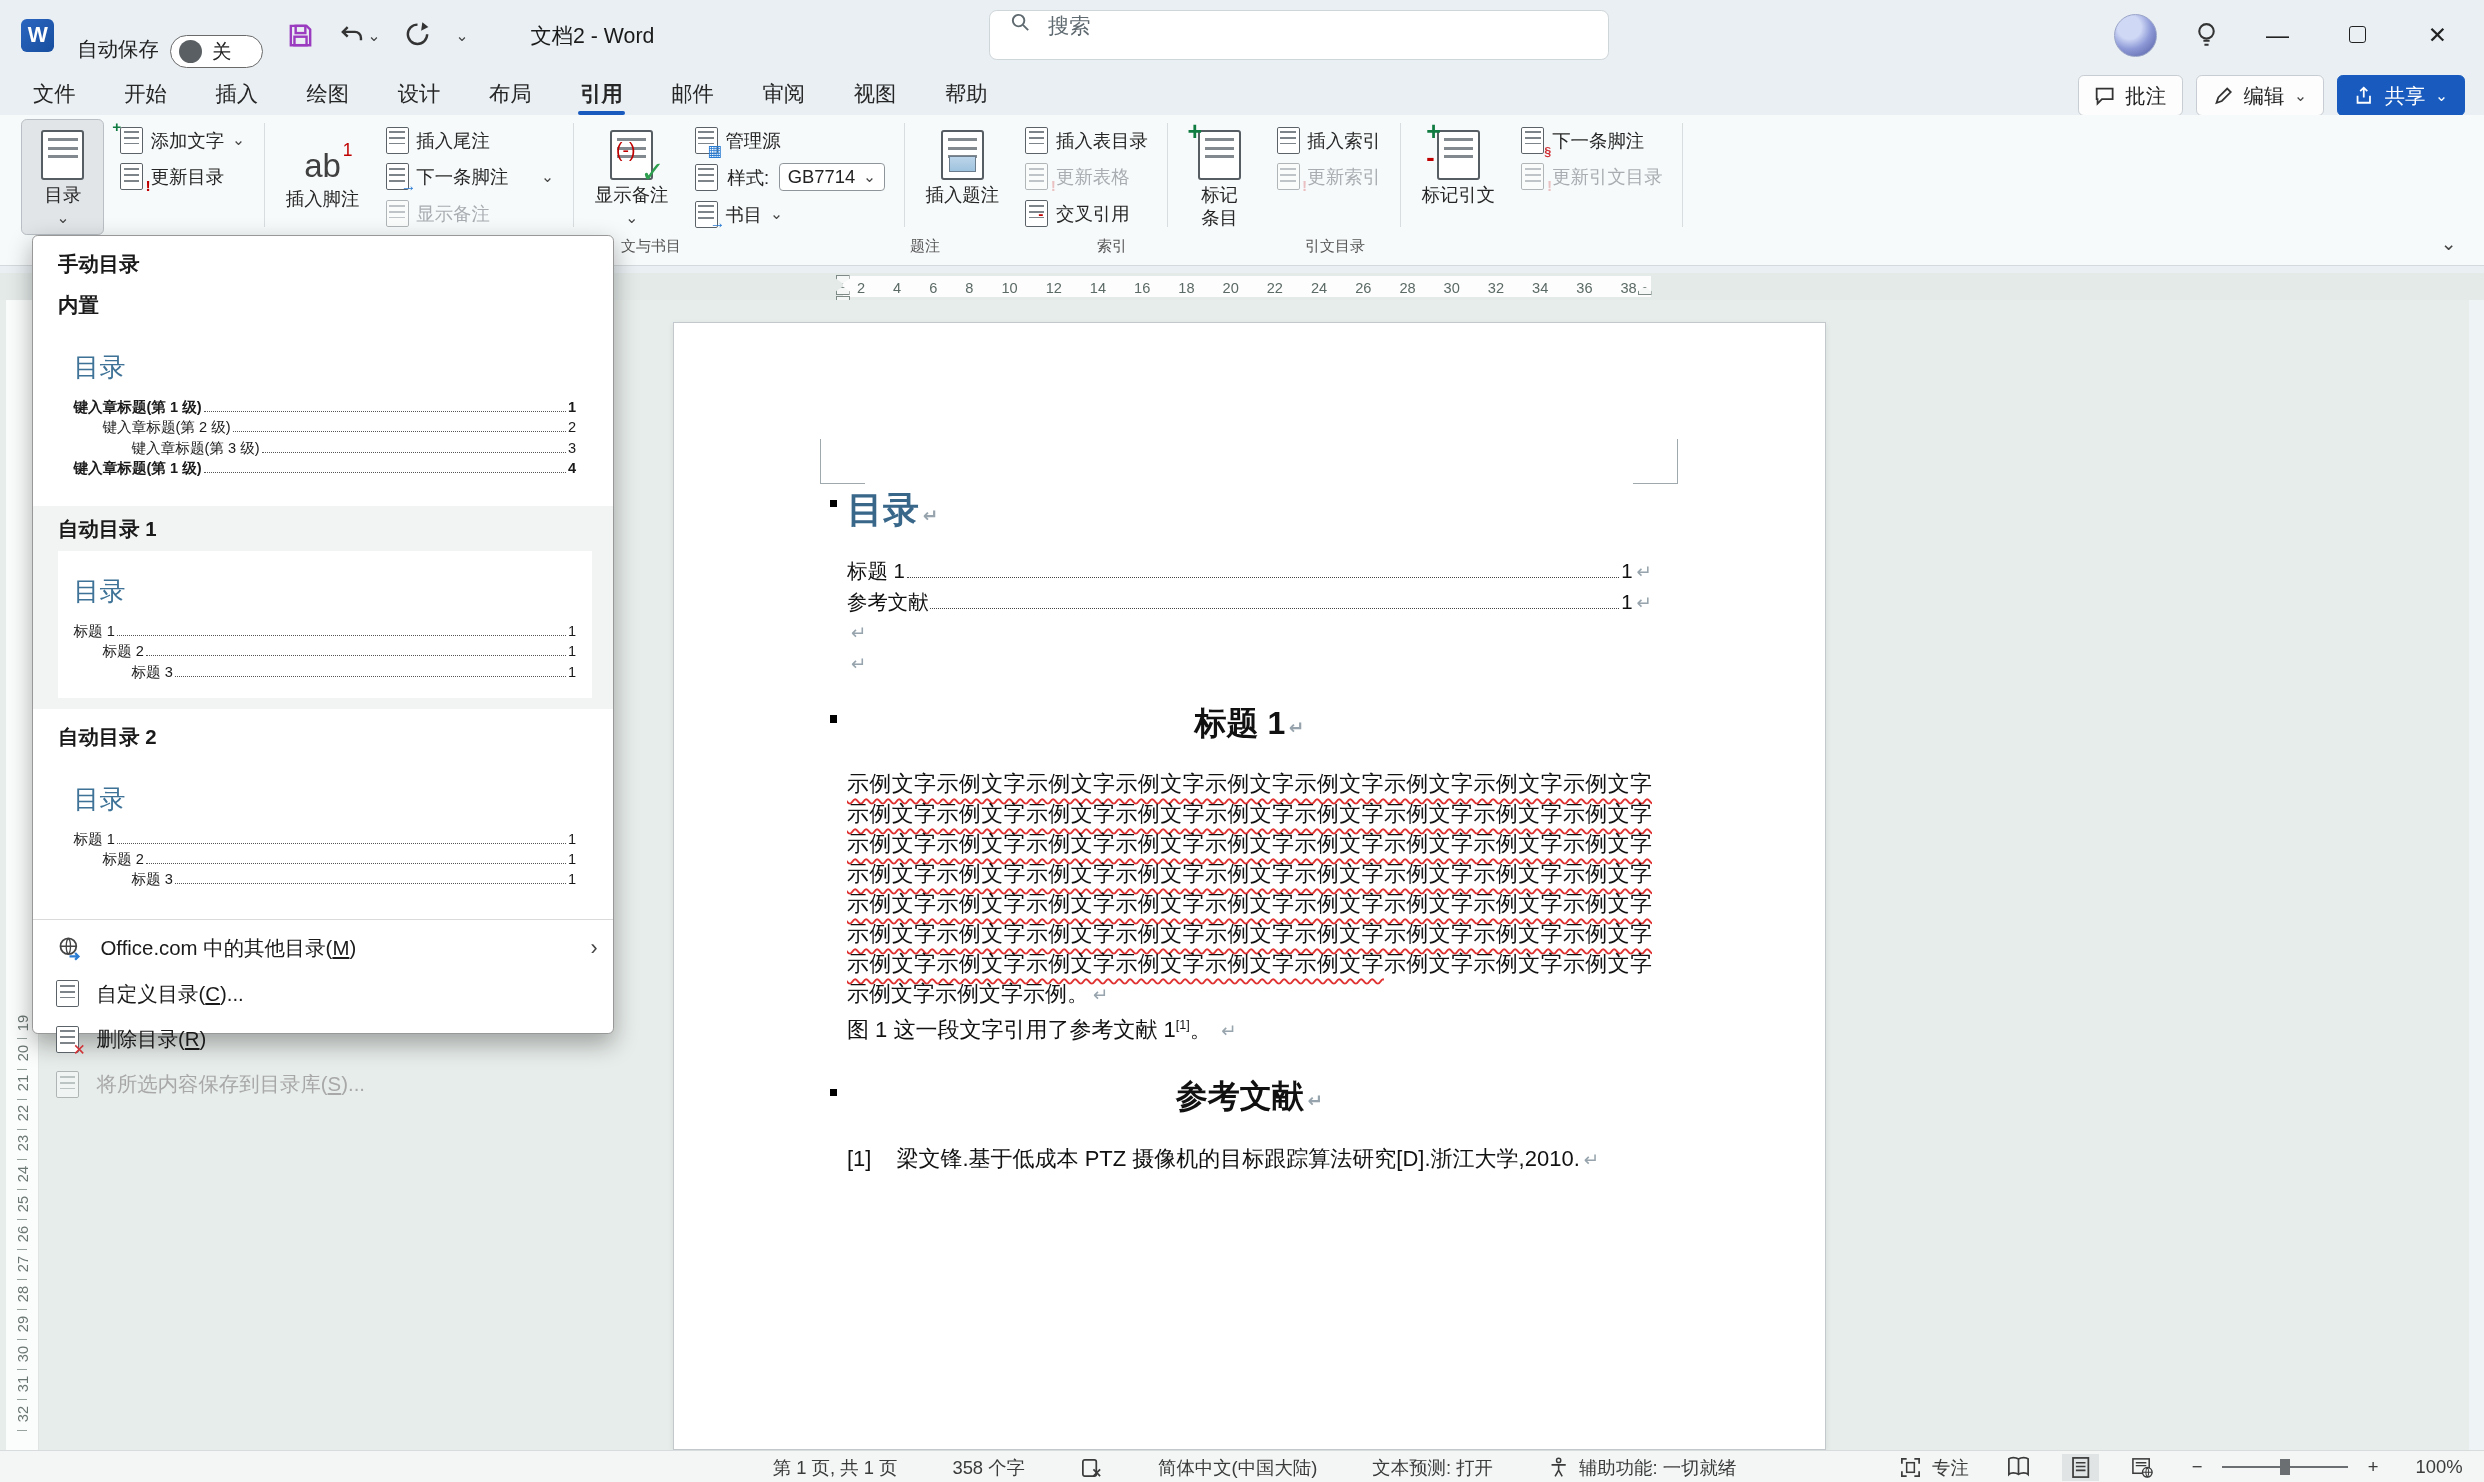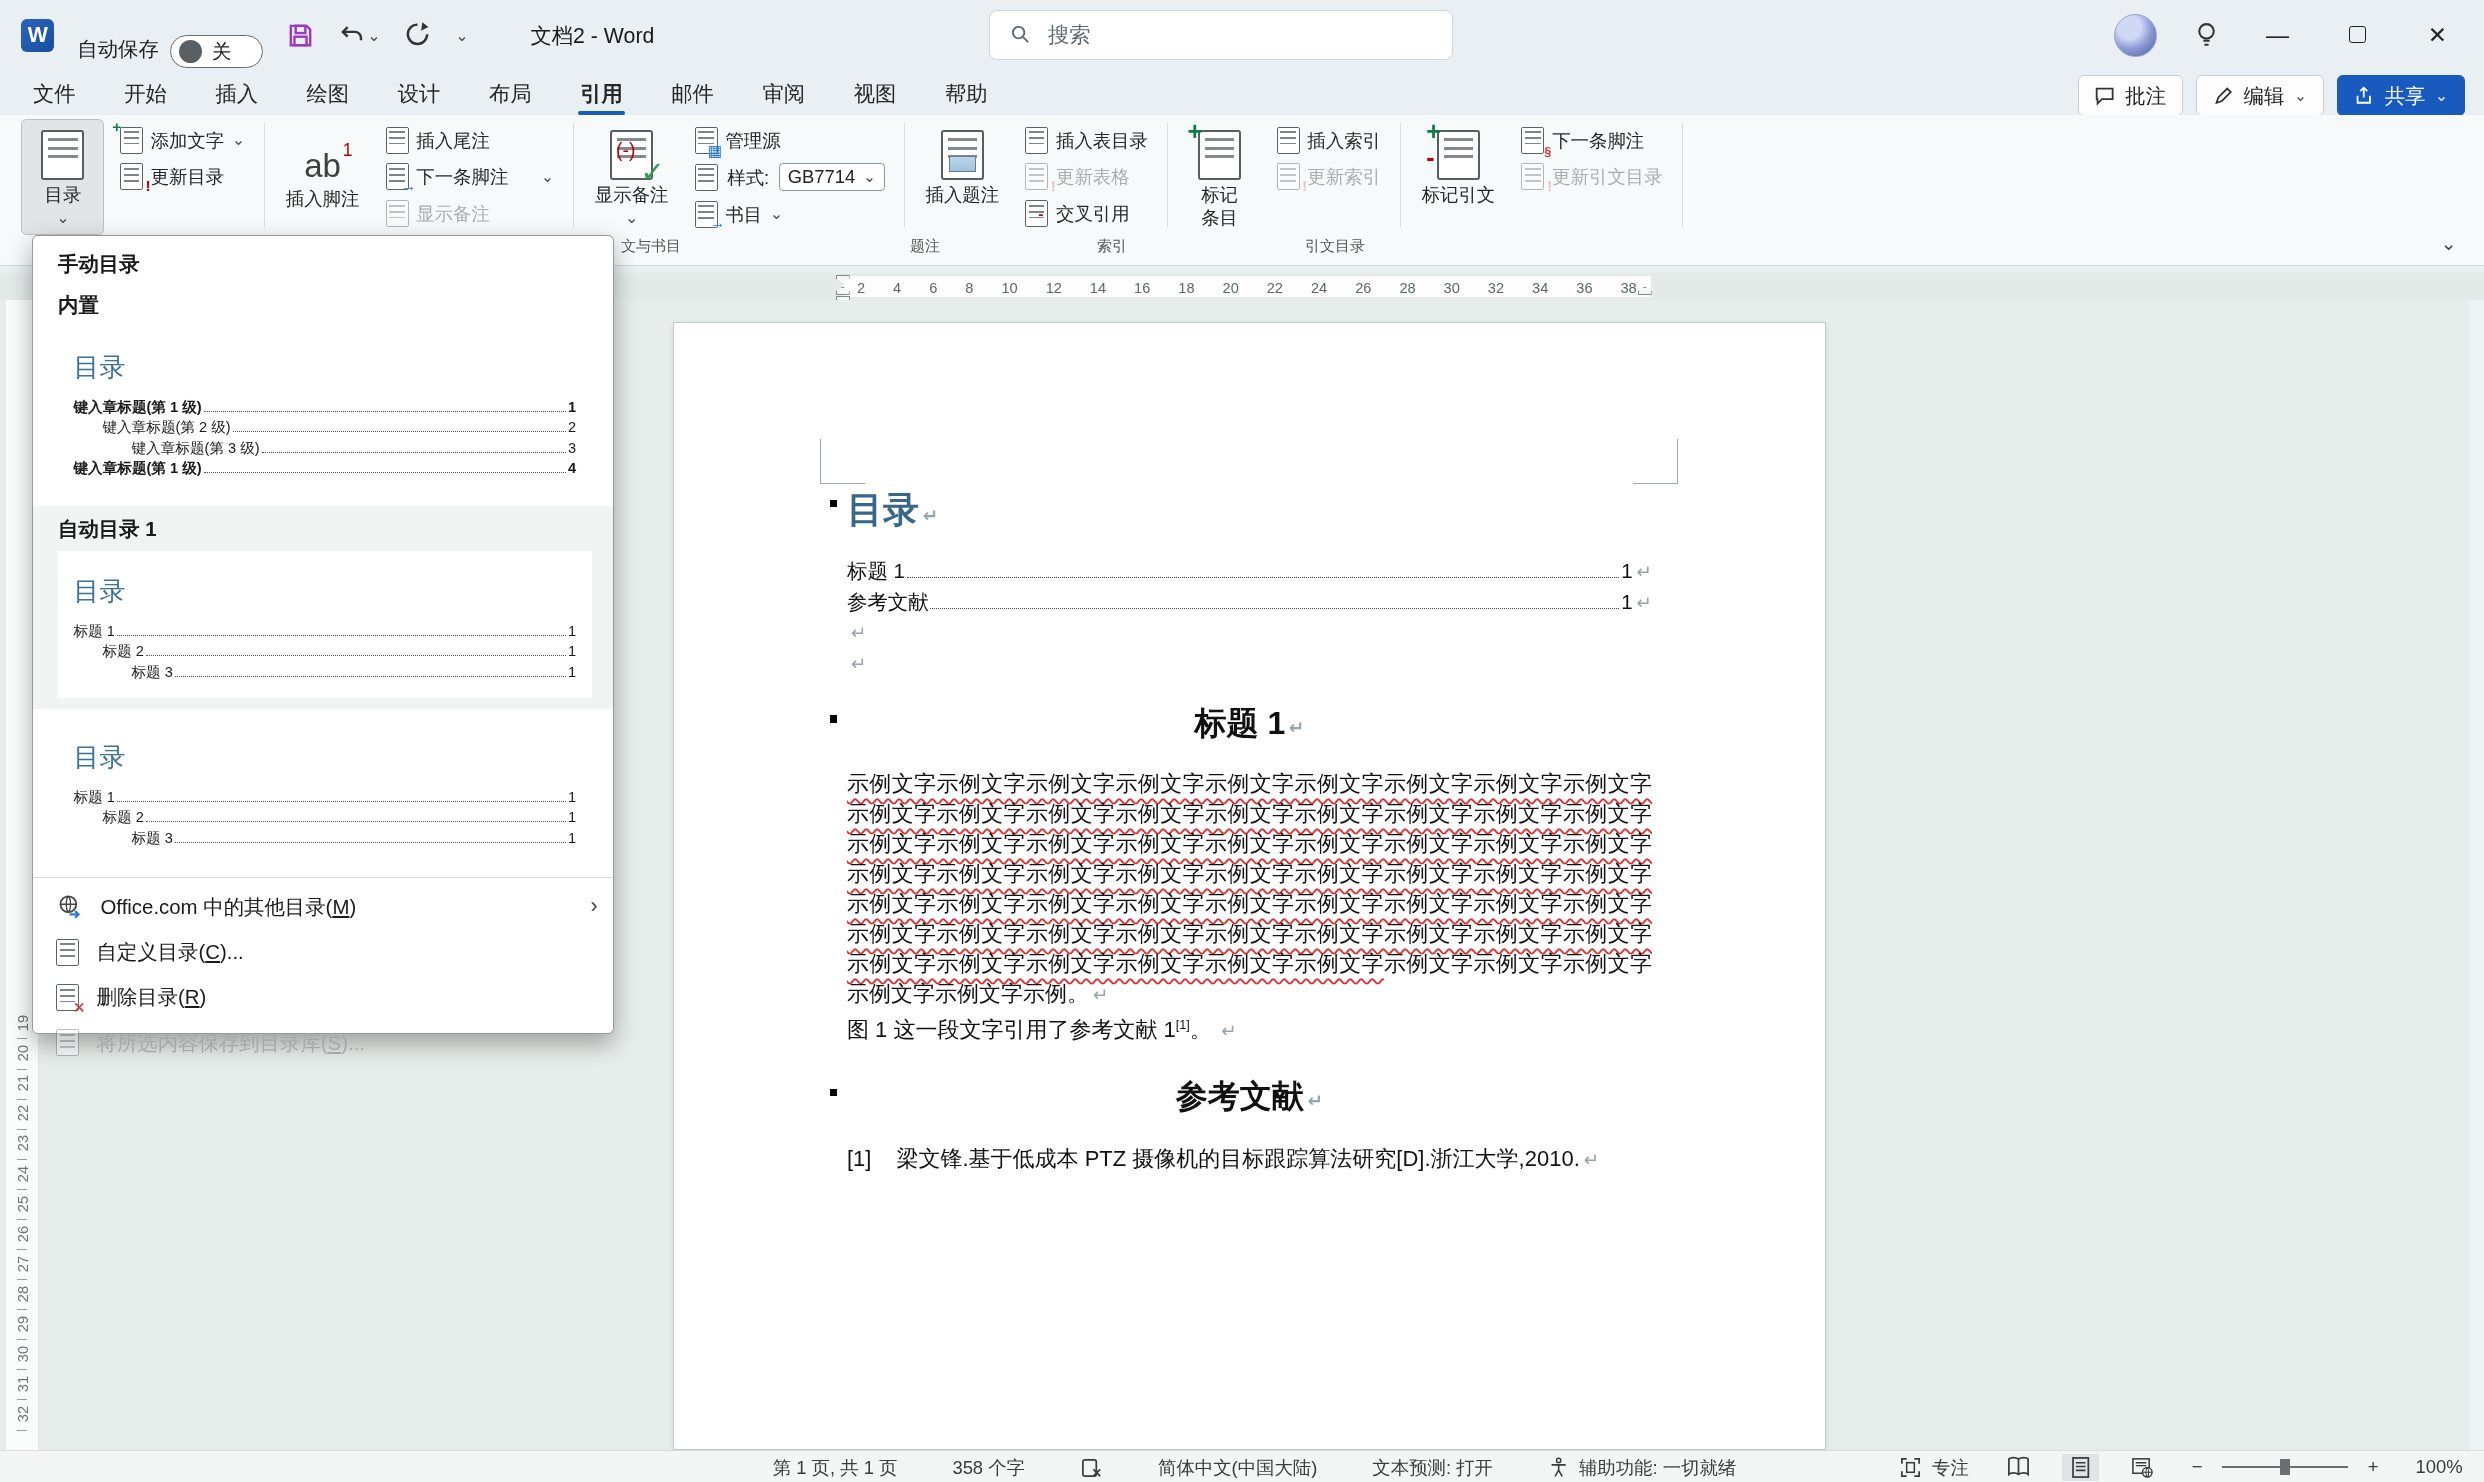--- a/index.html
+++ b/index.html
@@ -10,21 +10,21 @@
   #titlebar{position:absolute;left:0;top:0;width:2484px;height:71px;background:#e9eff3;display:flex;align-items:center;}
   .tb-left{display:flex;align-items:center;gap:23px;padding-left:21.3px;}
   .word-logo{width:33px;height:33px;border-radius:5.8px;background:linear-gradient(135deg,#2a65c0,#174e9e);color:#fff;font-weight:bold;font-size:21.3px;display:flex;align-items:center;justify-content:center;}
   .autosave{display:flex;align-items:flex-start;gap:11.6px;font-size:20.4px;color:#222;margin-top:32px;}
   .toggle{width:93px;height:33px;border:1px solid #6a6a6a;border-radius:16.5px;background:#fff;display:flex;align-items:center;gap:9.7px;padding:0 7.8px;}
   .knob{width:23px;height:23px;border-radius:50%;background:#5a5f63;}
   .toggle-state{font-size:19.4px;color:#222;}
   .tb-btn{background:none;border:none;padding:0;display:flex;align-items:center;color:#333;cursor:pointer;}
   .chev{font-size:15.5px;color:#444;line-height:1;}
   .doc-title{font-size:21.3px;color:#1a1a1a;margin-left:39px;white-space:nowrap;}
-  #searchbox{position:absolute;left:989px;top:9.7px;width:464px;height:50px;background:#fff;border:1px solid #cfd6da;border-radius:7.8px;display:flex;align-items:center;gap:15.5px;padding:0 19.4px;color:#5f6a70;font-size:21.3px;}
+  #searchbox{position:absolute;left:989px;top:9.7px;width:620px;height:50px;background:#fff;border:1px solid #cfd6da;border-radius:7.8px;display:flex;align-items:flex-start;gap:15.5px;padding:0 19.4px;color:#5f6a70;font-size:21.3px;}
   .tb-right{position:absolute;right:0;top:0;height:71px;display:flex;align-items:center;gap:37px;padding-right:25px;}
   .avatar{width:43px;height:43px;border-radius:50%;background:radial-gradient(circle at 35% 30%,#cfd8f5 0 30%,#8f9bd8 55%,#4b569c 100%);border:1px solid #9aa4c8;}
   .winbtn{font-size:23px;color:#222;background:none;border:none;width:43px;text-align:center;cursor:pointer;}
   .maxbox{width:17.5px;height:17.5px;border:1.9px solid #222;border-radius:2.9px;display:inline-block;}
 
   
   #tabrow{position:absolute;left:0;top:71px;width:2484px;height:44px;display:flex;align-items:center;background:#e9eff3;}
   .tabs{display:flex;gap:13.6px;padding-left:15.5px;}
   .rtab{font-size:21.3px;color:#262626;padding:5.8px 17.5px;position:relative;cursor:pointer;white-space:nowrap;}
   .rtab.active{font-weight:bold;}
@@ -560,20 +560,21 @@
             <span>1</span>
           </div>
         <div class="gal-row lv3">
             <span>标题 3</span>
             <span class="dots"></span>
             <span>1</span>
           </div>
       </div>
     </div>
 
+    <div class="menu-section-label">自动目录 2</div>
     <div class="gallery">
       <div class="gal-h">目录</div>
       <div class="gal-row">
           <span>标题 1</span>
           <span class="dots"></span>
           <span>1</span>
         </div>
       <div class="gal-row lv2">
           <span>标题 2</span>
           <span class="dots"></span>

